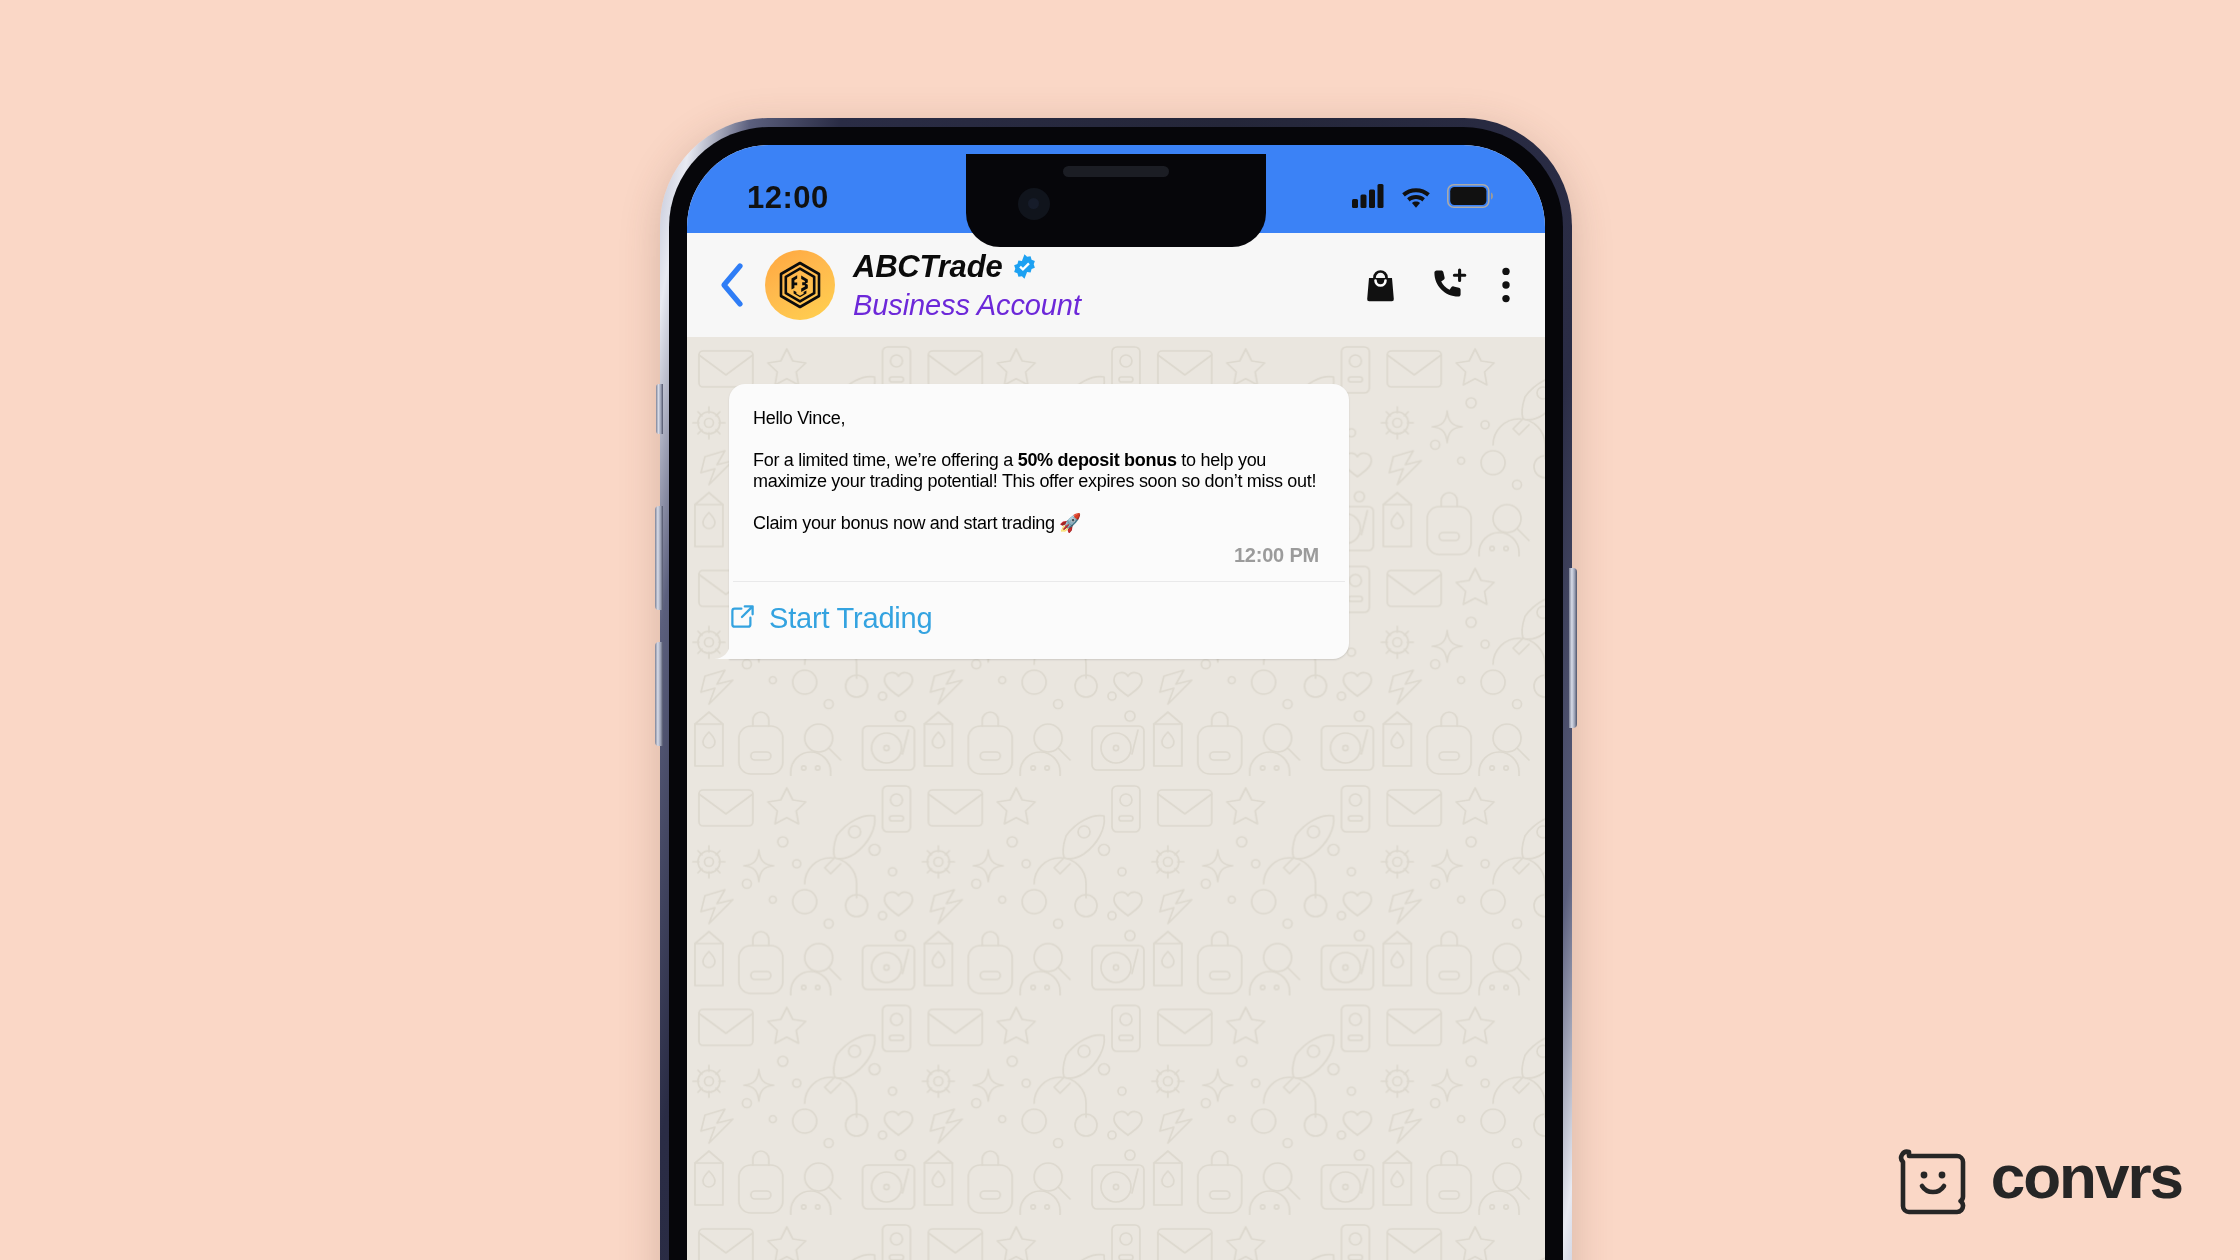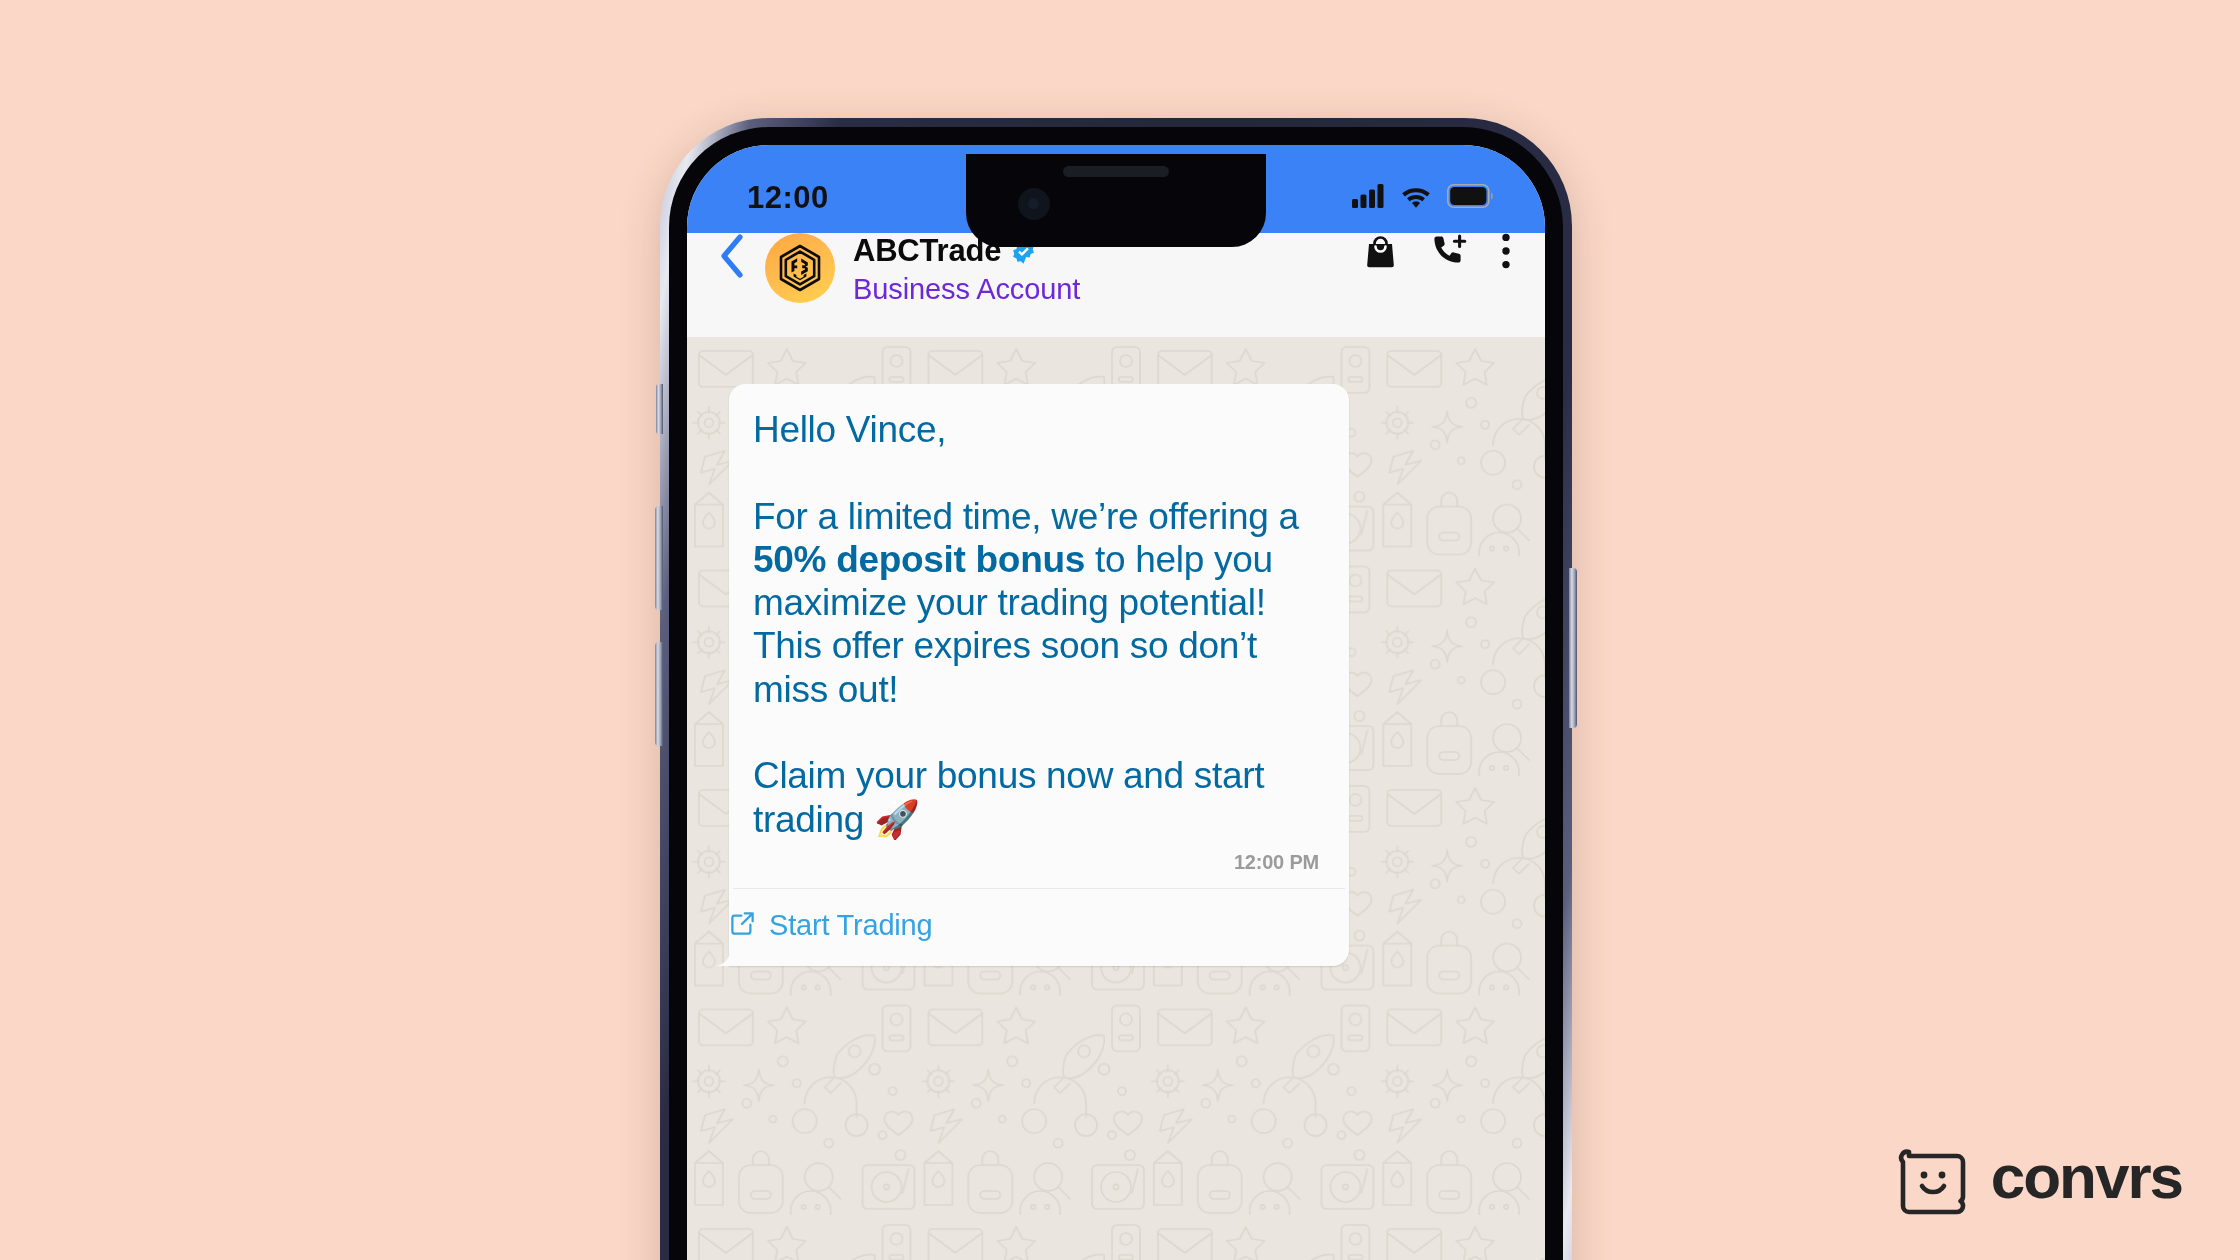--- a/index.html
+++ b/index.html
@@ -133,23 +133,24 @@
     gap: 15px;
     margin-top: 18px;
   }
 
   
   .chat-header {
     position: relative;
     height: 104px;
     background: #F7F7F7;
     display: flex;
-    align-items: flex-start;
+    align-items: center;
     padding: 0 34px 0 22px;
     z-index: 20;
+    font-style: italic;
   }
   .back-arrow {
     width: 46px; height: 46px;
     display: flex; align-items: center; justify-content: center;
     flex: 0 0 auto;
   }
   .avatar {
     width: 70px; height: 70px;
     border-radius: 50%;
     background: linear-gradient(150deg,#FFA63D 0%,#FFB84D 40%,#FFD14F 100%);
@@ -224,23 +225,23 @@
     width: 16px;
     height: 26px;
     overflow: hidden;
   }
   .bubble-tail svg { display: block; }
 
   .bubble-body {
     padding: 24px 22px 8px 24px;
   }
   .msg-text {
-    font-size: 37px;
+    font-size: 18px;
     line-height: 1.17;
-    color: #0369a1;
+    color: #000000;
     letter-spacing: -.3px;
     white-space: pre-wrap;
     word-break: normal;
   }
   .msg-text b { font-weight: bold; }
   .msg-meta {
     display: flex;
     justify-content: flex-end;
     padding: 2px 30px 14px 0;
     font-weight: bold;

